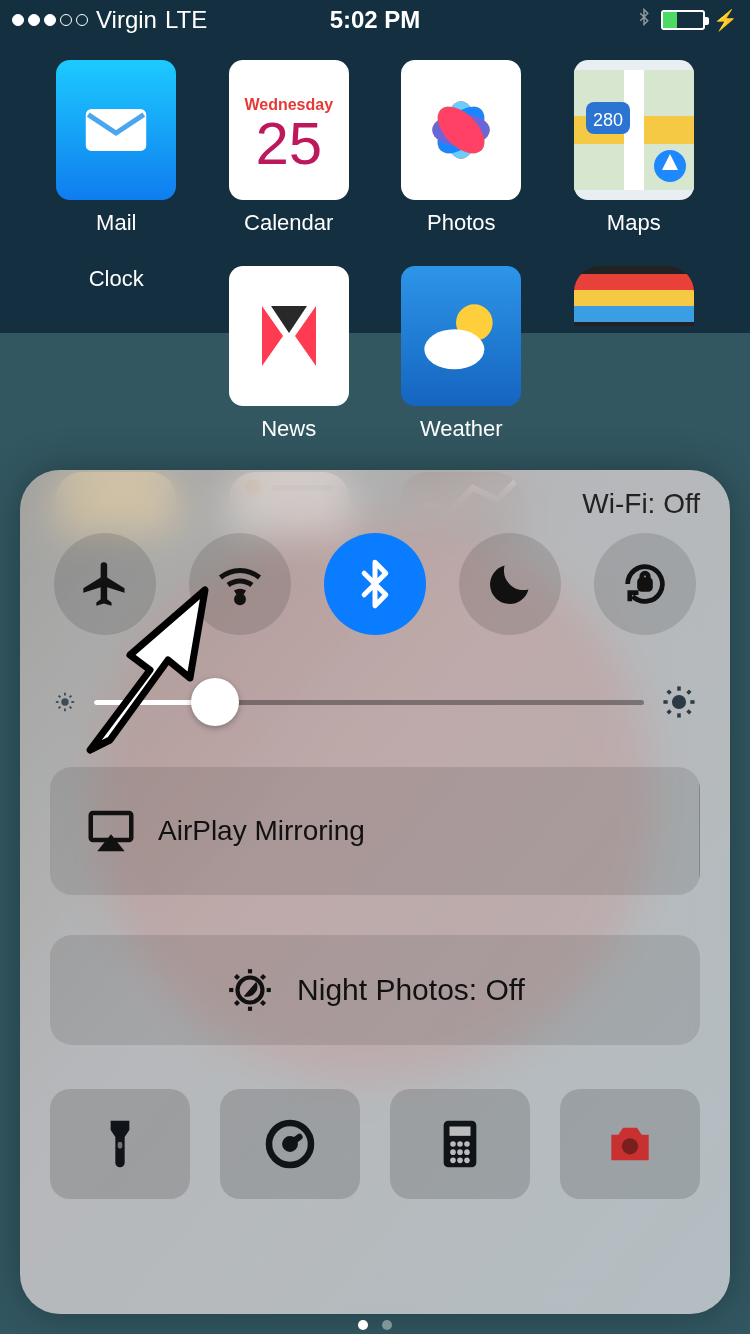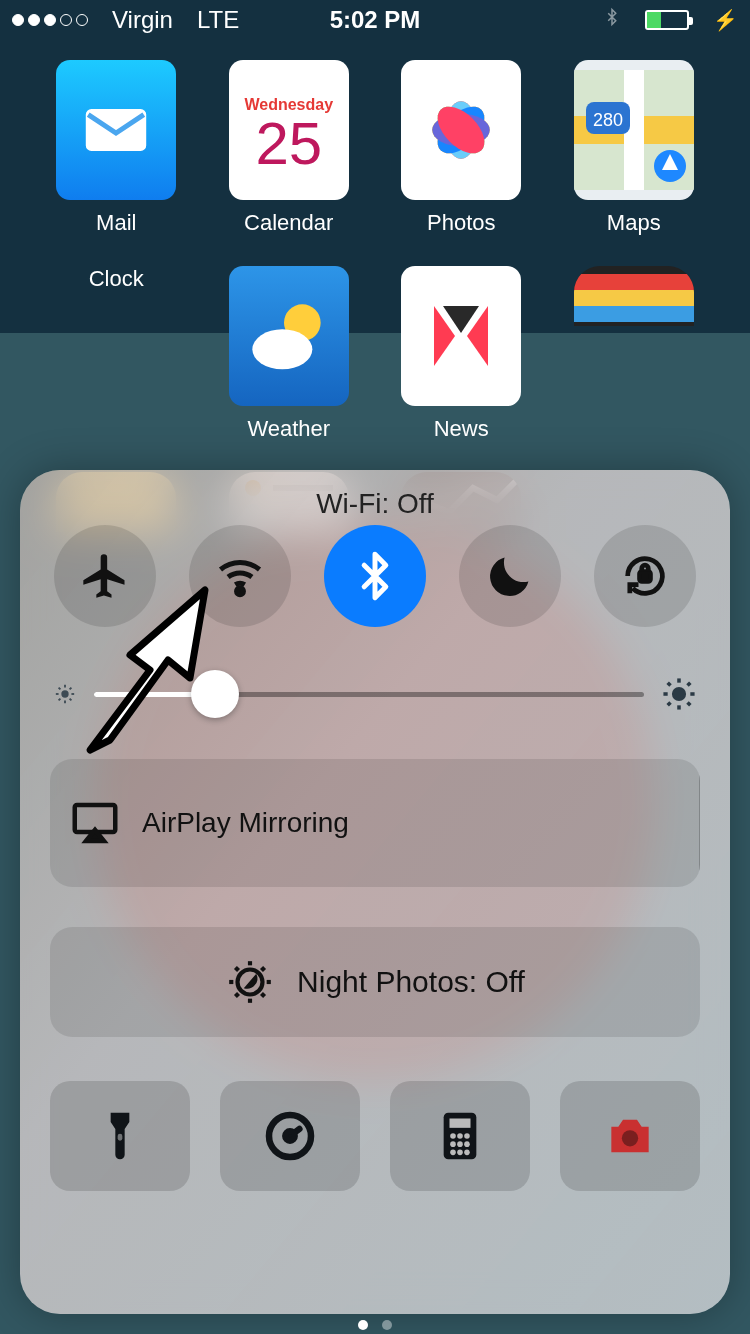--- a/index.html
+++ b/index.html
@@ -10,21 +10,21 @@
 
 .wallpaper { position:absolute; inset:0; background:
   radial-gradient(circle at 50% 60%, #b23b3b 0 280px, transparent 281px),
   linear-gradient(#2e6a8f 0 25%, #6fc0d8 25% 100%);
 }
 
 .dimmer { position:absolute; inset:0; background:rgba(0,0,0,.55); }
 
 
 .status { position:absolute; top:0; left:0; right:0; height:40px; display:flex; align-items:center; color:#fff; font-size:24px; padding:0 12px; }
-.status .left, .status .right { display:flex; align-items:center; gap:24px; }
+.status .left, .status .right { display:flex; align-items:center; gap:8px; }
 .status .center { position:absolute; left:50%; transform:translateX(-50%); font-weight:600; }
 .status .right { margin-left:auto; }
 .sig-dots { display:flex; gap:4px; }
 .sig-dots span { width:12px; height:12px; border-radius:50%; border:1.5px solid #fff; }
 .sig-dots span.f { background:#fff; }
 .batt { width:44px; height:20px; border:2px solid #fff; border-radius:3px; position:relative; }
 .batt::after { content:""; position:absolute; right:-6px; top:5px; width:4px; height:8px; background:#fff; border-radius:0 2px 2px 0; }
 .batt .fill { height:100%; width:35%; background:#4cd964; }
 
 
@@ -48,39 +48,39 @@
 .notes { background:linear-gradient(#ffe27a,#ffd24a); }
 .reminders { background:#f1f1f1; }
 .stocks { background:#111; }
 .row3cut .icon { height:60px; border-radius:26px 26px 0 0; }
 
 
 .cc { position:absolute; left:20px; right:20px; bottom:20px; height:844px; border-radius:40px; background:rgba(230,225,225,.72); backdrop-filter:blur(20px); box-shadow:0 0 40px rgba(0,0,0,.3); padding:18px 30px 20px; display:flex; flex-direction:column; }
 .cc .bgtint { position:absolute; inset:0; border-radius:40px; background:linear-gradient(130deg, rgba(120,105,90,.30), rgba(200,170,170,.15) 40%, rgba(180,200,210,.25)); pointer-events:none; }
 .cc > * { position:relative; }
 
-.cc-title { text-align:center; font-size:28px; color:#222; font-weight:400; margin-bottom:5px; }
+.cc-title { text-align:right; font-size:28px; color:#222; font-weight:400; margin-bottom:13px; }
 
 .toggles { display:flex; justify-content:space-between; padding:0 4px; margin-bottom:50px; }
 .toggle { width:102px; height:102px; border-radius:50%; background:rgba(0,0,0,.12); display:flex; align-items:center; justify-content:center; color:#111; }
 .toggle.active { background:#0a7cff; color:#fff; }
 .toggle svg { width:52px; height:52px; }
 
 
 .bright { display:flex; align-items:center; gap:18px; margin:0 4px 48px; }
 .bright .track { flex:1; height:5px; background:rgba(0,0,0,.35); border-radius:3px; position:relative; }
 .bright .track .prog { position:absolute; left:0; top:0; bottom:0; width:22%; background:#fff; border-radius:3px; }
 .bright .thumb { position:absolute; left:22%; top:50%; width:48px; height:48px; background:#fff; border-radius:50%; transform:translate(-50%,-50%); box-shadow:0 2px 6px rgba(0,0,0,.3); }
 .sunsm svg, .sunlg svg { display:block; }
 .sunsm { color:#2b3a45; opacity:.85; }
 .sunlg { color:#2b3a45; }
 
 
 .rowbtns { display:flex; gap:0; margin-bottom:40px; height:128px; border-radius:22px; overflow:hidden; }
-.rowbtns .half { flex:1; background:rgba(0,0,0,.10); display:flex; align-items:center; gap:20px; padding:0 18px; color:#111; font-size:28px; line-height:1.2; }
+.rowbtns .half { flex:1; background:rgba(0,0,0,.10); display:flex; align-items:center; gap:20px; padding:0 34px; color:#111; font-size:28px; line-height:1.2; }
 .rowbtns .half:first-child { border-right:1px solid rgba(0,0,0,.2); }
 .rowbtns svg { width:54px; height:54px; flex:none; }
 
 
 .night { height:110px; border-radius:22px; background:rgba(0,0,0,.10); display:flex; align-items:center; justify-content:center; gap:22px; font-size:30px; color:#111; margin-bottom:44px; }
 .night svg { width:50px; height:50px; }
 
 
 .shortcuts { display:flex; justify-content:space-between; }
 .short { width:140px; height:110px; border-radius:20px; background:rgba(0,0,0,.14); display:flex; align-items:center; justify-content:center; color:#101418; }
@@ -174,37 +174,37 @@
             <circle cx="48" cy="48" r="8" fill="#1e88ff"></circle>
             <path d="M48 42l4 8h-8z" fill="#fff"></path>
           </svg>
       </div>
       <div class="label">Maps</div>
     </div>
     <div class="app">
       <div class="label">Clock</div>
     </div>
     <div class="app">
-      <div class="icon weather">
-        <svg viewBox="0 0 60 60" width="100" height="100">
-            <circle cx="38" cy="22" r="11" fill="#ffce3b"></circle>
-            <ellipse cx="26" cy="38" rx="18" ry="12" fill="#fff"></ellipse>
-          </svg>
-      </div>
-      <div class="label">Weather</div>
-    </div>
-    <div class="app">
       <div class="icon news">
         <svg viewBox="0 0 60 60" width="90" height="90">
             <path d="M12 10l14 20L12 50z" fill="#ff3b52"></path>
             <path d="M48 10L34 30l14 20z" fill="#ff3b52"></path>
             <path d="M18 10h24L30 28z" fill="#292929"></path>
           </svg>
       </div>
       <div class="label">News</div>
+    </div>
+    <div class="app">
+      <div class="icon weather">
+        <svg viewBox="0 0 60 60" width="100" height="100">
+            <circle cx="38" cy="22" r="11" fill="#ffce3b"></circle>
+            <ellipse cx="26" cy="38" rx="18" ry="12" fill="#fff"></ellipse>
+          </svg>
+      </div>
+      <div class="label">Weather</div>
     </div>
 
     <div class="app row3cut">
         <div class="icon wallet">
           <svg viewBox="0 0 60 30" width="120" height="60">
             <rect y="4" width="60" height="8" fill="#e7413a"></rect>
             <rect y="12" width="60" height="8" fill="#f6c945"></rect>
             <rect y="20" width="60" height="8" fill="#3b9de3"></rect>
           </svg>
         </div>

